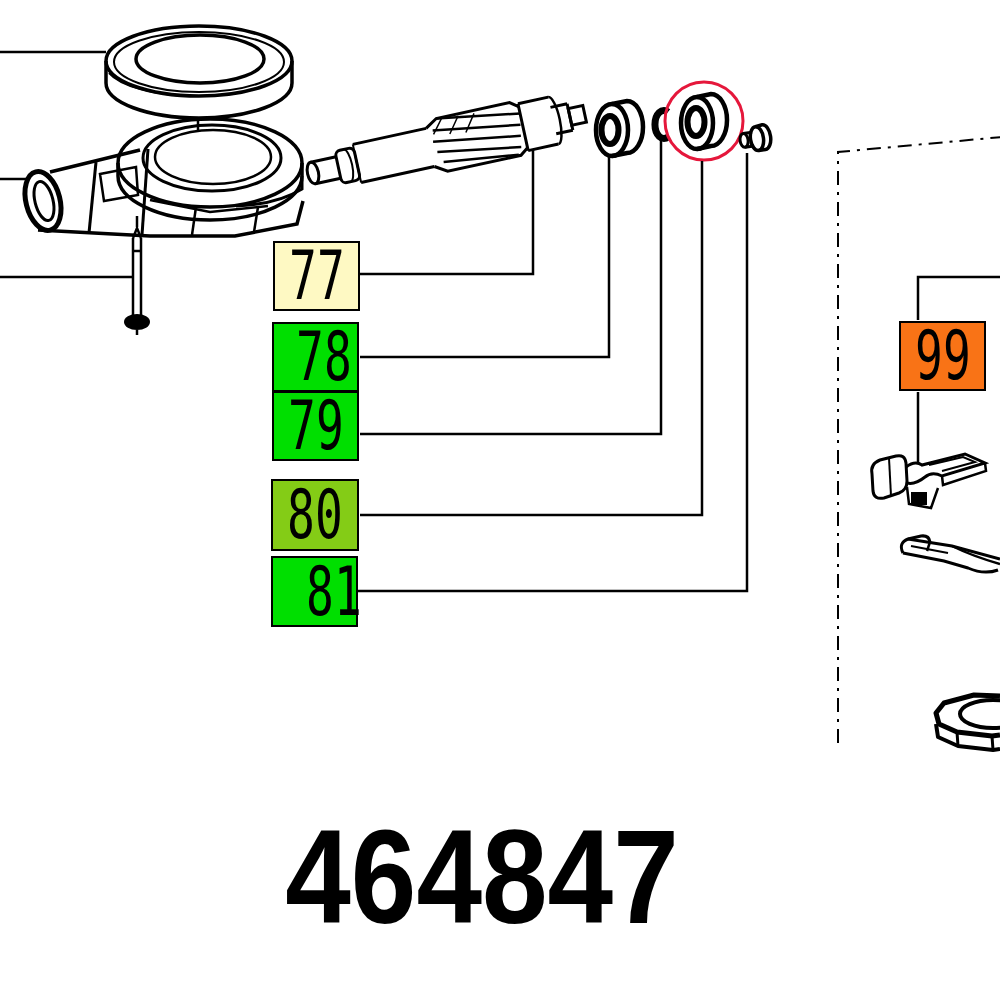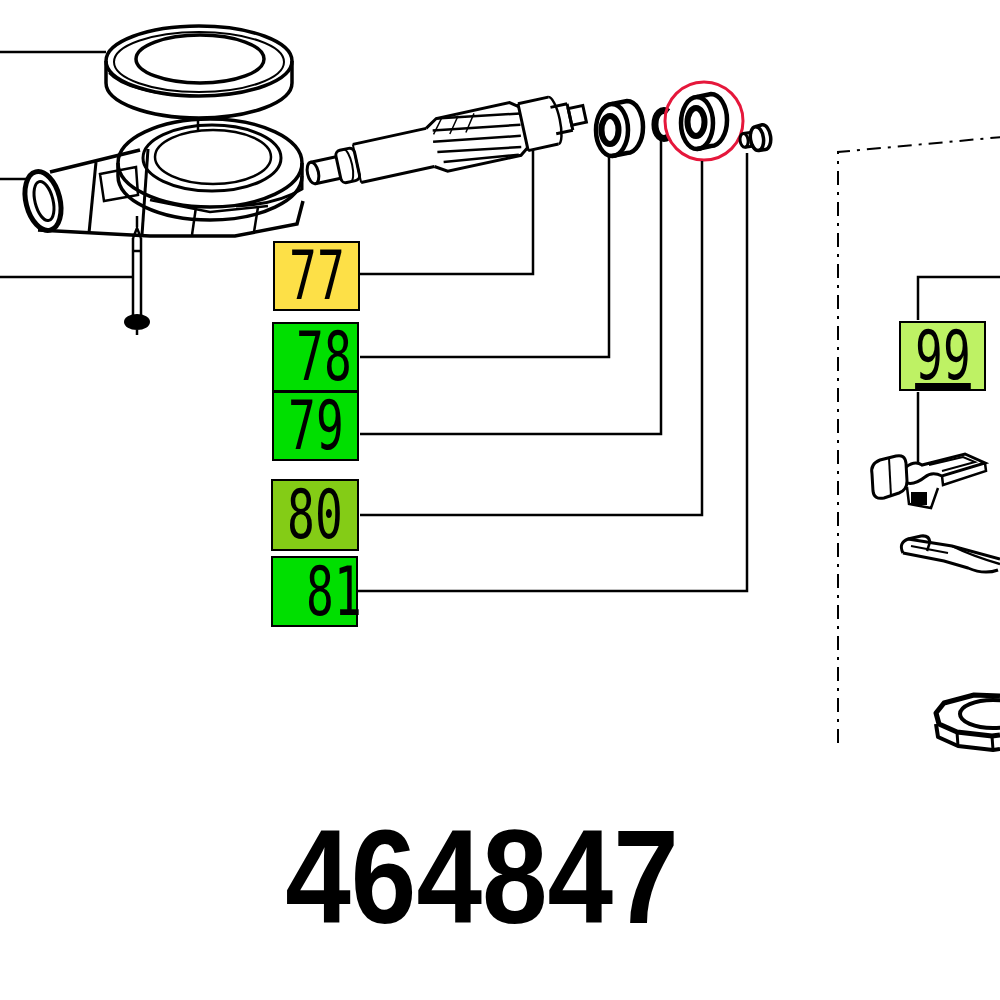--- a/index.html
+++ b/index.html
@@ -145,37 +145,37 @@
   </g>
 
   <g stroke="#000" fill="none" stroke-width="5" stroke-linejoin="round">
     <path d="M 1000 696 L 974 695 L 944 703 L 936 713 L 939 724 L 957 732 L 992 736 L 1000 735"></path>
     <ellipse cx="993" cy="714" rx="33" ry="14" stroke-width="4"></ellipse>
     <path d="M 936 724 L 938 737 L 958 746 L 993 750 L 1000 749" stroke-width="4"></path>
     <path d="M 957 732 L 958 746 M 992 736 L 993 750" stroke-width="3"></path>
   </g>
 </svg>
 
-<div class="callout" style="left: 273px; top: 241px; background-color: #fde047;">
+<div class="callout" style="left: 273px; top: 241px; background-color: #fef9c3;">
   <span>77</span>
 </div>
 
 <div class="callout" style="left: 272px; top: 322px; background-color: rgb(0, 223, 0); padding-left: 16px;">
   <span>78</span>
 </div>
 
 <div class="callout" style="left: 272px; top: 391px; background-color: rgb(0, 223, 0);">
   <span>79</span>
 </div>
 
 <div class="callout" style="left: 271px; top: 479px; width: 88px; height: 72px; background-color: #84cc16;">
   <span>80</span>
 </div>
 
 <div class="callout" style="left: 271px; top: 556px; height: 71px; background-color: rgb(0, 223, 0); padding-left: 39px;">
   <span>81</span>
 </div>
 
-<div class="callout" style="left: 899px; top: 321px; background-color: #bef264; text-decoration: underline;">
+<div class="callout" style="left: 899px; top: 321px; background-color: #f97316;">
   <span>99</span>
 </div>
 
 <div class="partnum">464847</div>
 
 </body></html>

